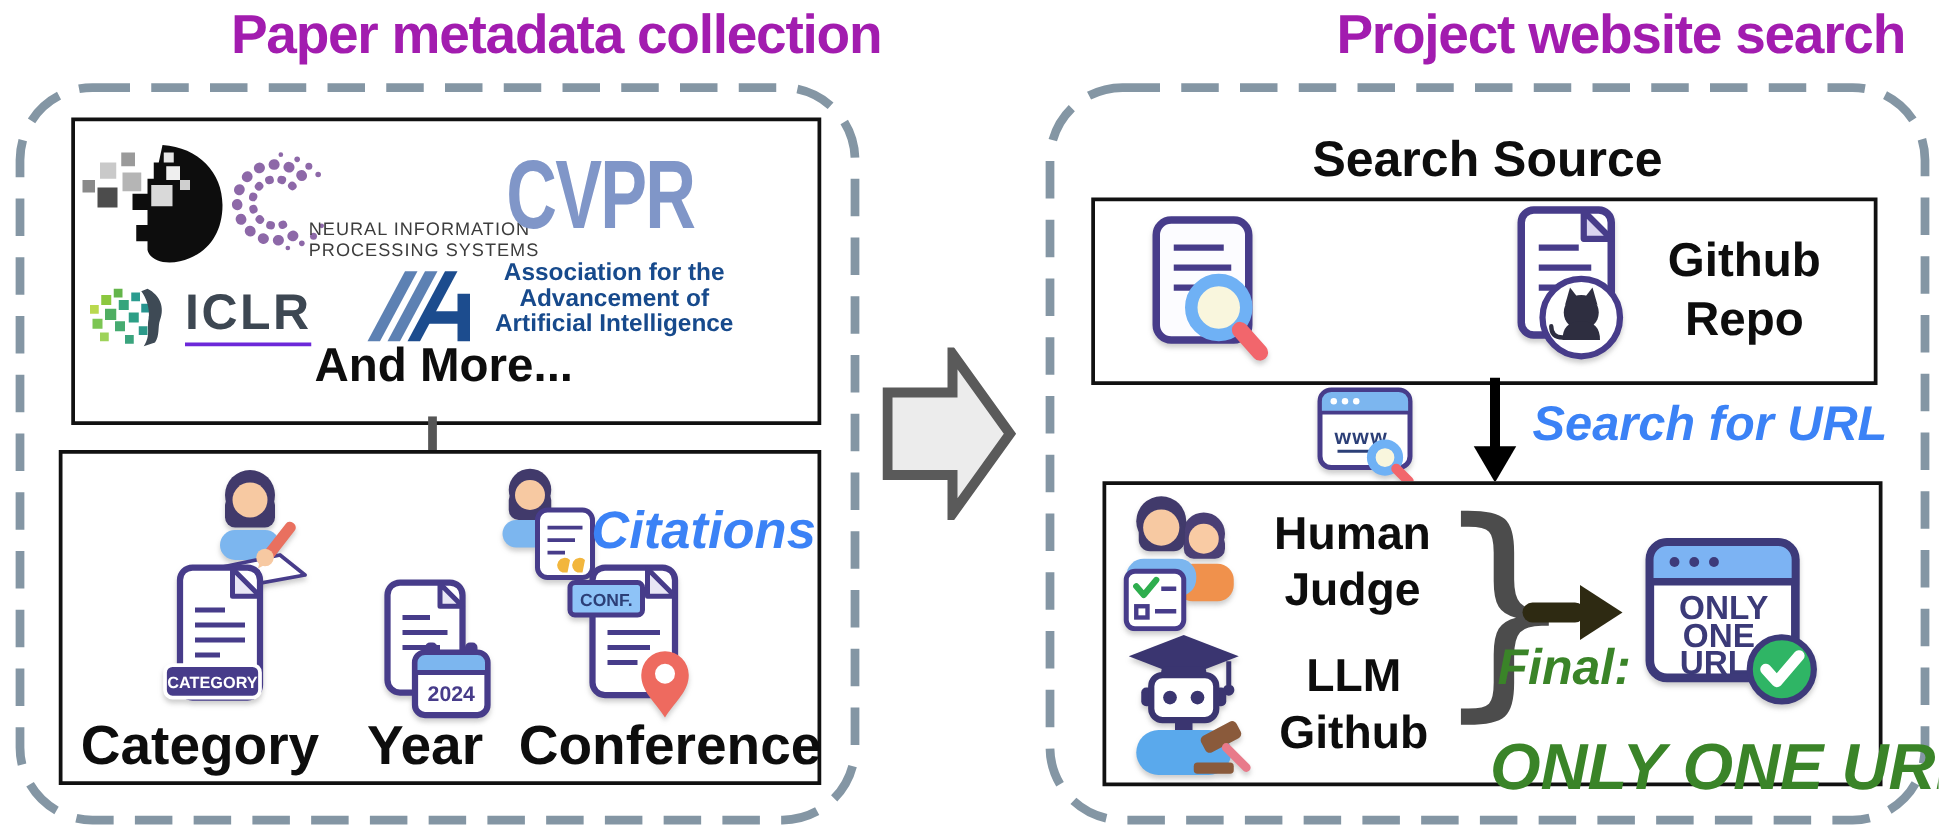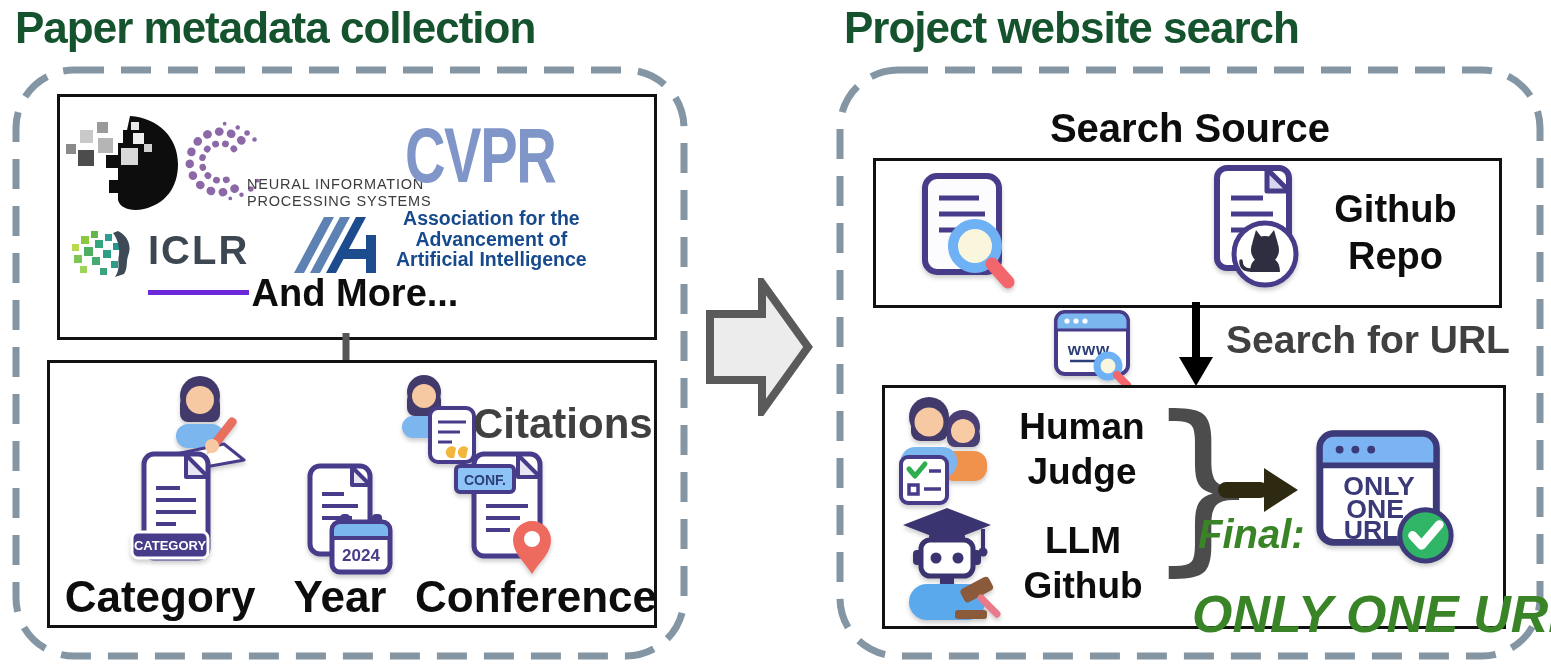--- a/index.html
+++ b/index.html
@@ -1,29 +1,29 @@
 <!DOCTYPE html>
 <html><head>
 <meta charset="utf-8">
 <style>
   html,body{margin:0;padding:0;background:#fff;}
   .canvas{position:relative;width:1551px;height:671px;background:#fff;overflow:hidden;
           font-family:"Liberation Sans",sans-serif;}
   .abs{position:absolute;}
-  .title{font-weight:800;font-size:44px;letter-spacing:-1px;color:#14532d;text-align:left;white-space:nowrap;}
+  .title{font-weight:800;font-size:44px;letter-spacing:-1px;color:#a21caf;text-align:right;white-space:nowrap;}
   .white-box{position:absolute;background:#fff;border:3px solid #111;}
-  .lbl{position:absolute;font-weight:800;color:#404040;white-space:nowrap;}
+  .lbl{position:absolute;font-weight:800;color:#3b82f6;white-space:nowrap;font-style:italic;}
   .lbl-c{position:absolute;font-weight:800;color:#0d0d0d;text-align:center;}
   .sticker{filter:drop-shadow(0 3px 2px rgba(90,90,90,.30));}
   svg text{font-family:"Liberation Sans",sans-serif;}
   .neurips-txt{position:absolute;font-size:14.5px;line-height:17px;letter-spacing:.8px;color:#3c3c3c;font-weight:500;white-space:nowrap;}
   .cvpr{position:absolute;font-size:78px;font-weight:800;color:#8096c8;letter-spacing:-2px;
         transform:scaleX(.72);transform-origin:left top;line-height:74px;}
   .iclr{position:absolute;font-size:40px;font-weight:800;color:#3d4752;letter-spacing:2px;
-        border-bottom:5px solid #6d28d9;padding-bottom:20px;line-height:40px;}
+        border-bottom:3px solid #6d28d9;padding-bottom:4px;line-height:40px;}
   .aaai-txt{position:absolute;font-size:19.5px;line-height:20.5px;font-weight:700;color:#174a8c;white-space:nowrap;}
   .more{position:absolute;font-size:38px;font-weight:800;color:#0d0d0d;text-align:center;}
   .green-it{position:absolute;font-weight:800;font-style:italic;color:#3a8428;white-space:nowrap;}
   .brace{position:absolute;font-family:"DejaVu Sans",sans-serif;font-size:182px;line-height:178px;
          color:#4c4c4c;font-weight:400;transform:scale(1,1.02);}
 </style>
 </head>
 <body>
 
 <div class="canvas">

